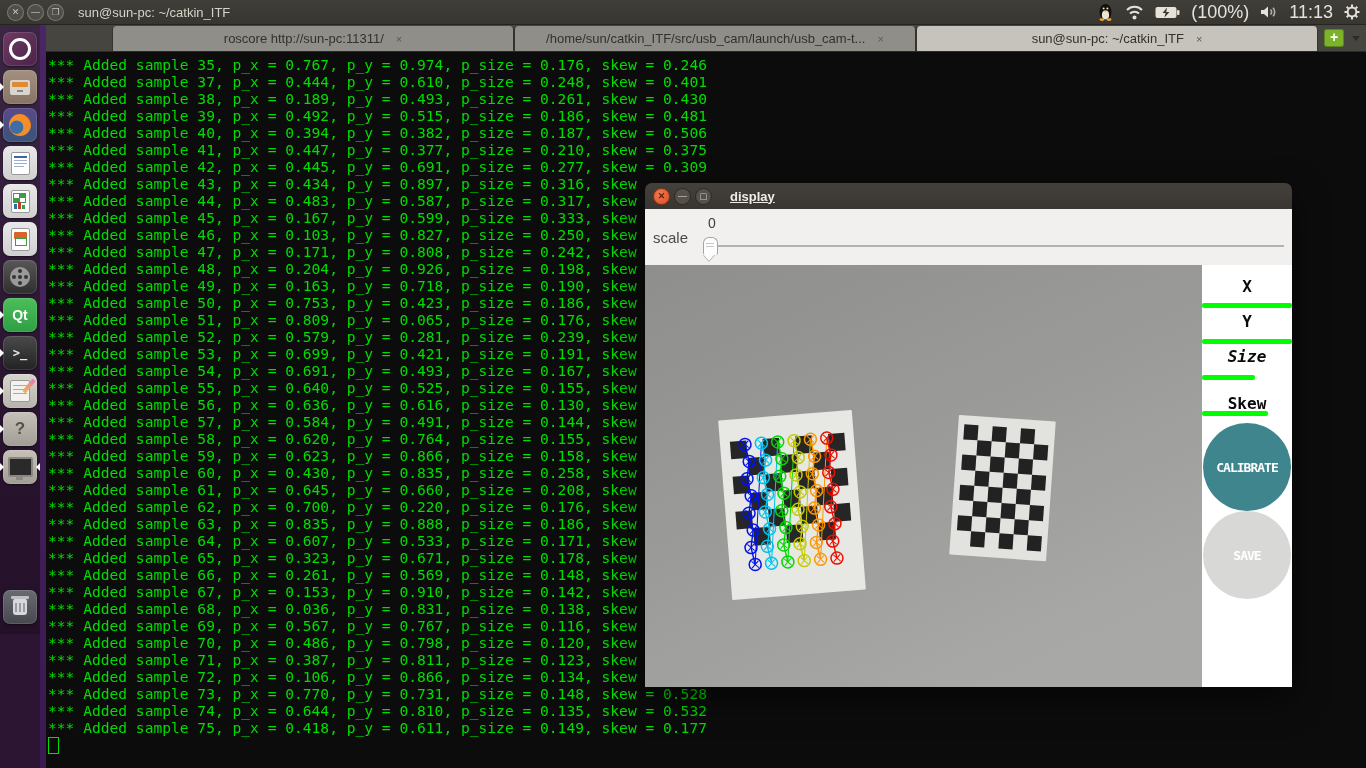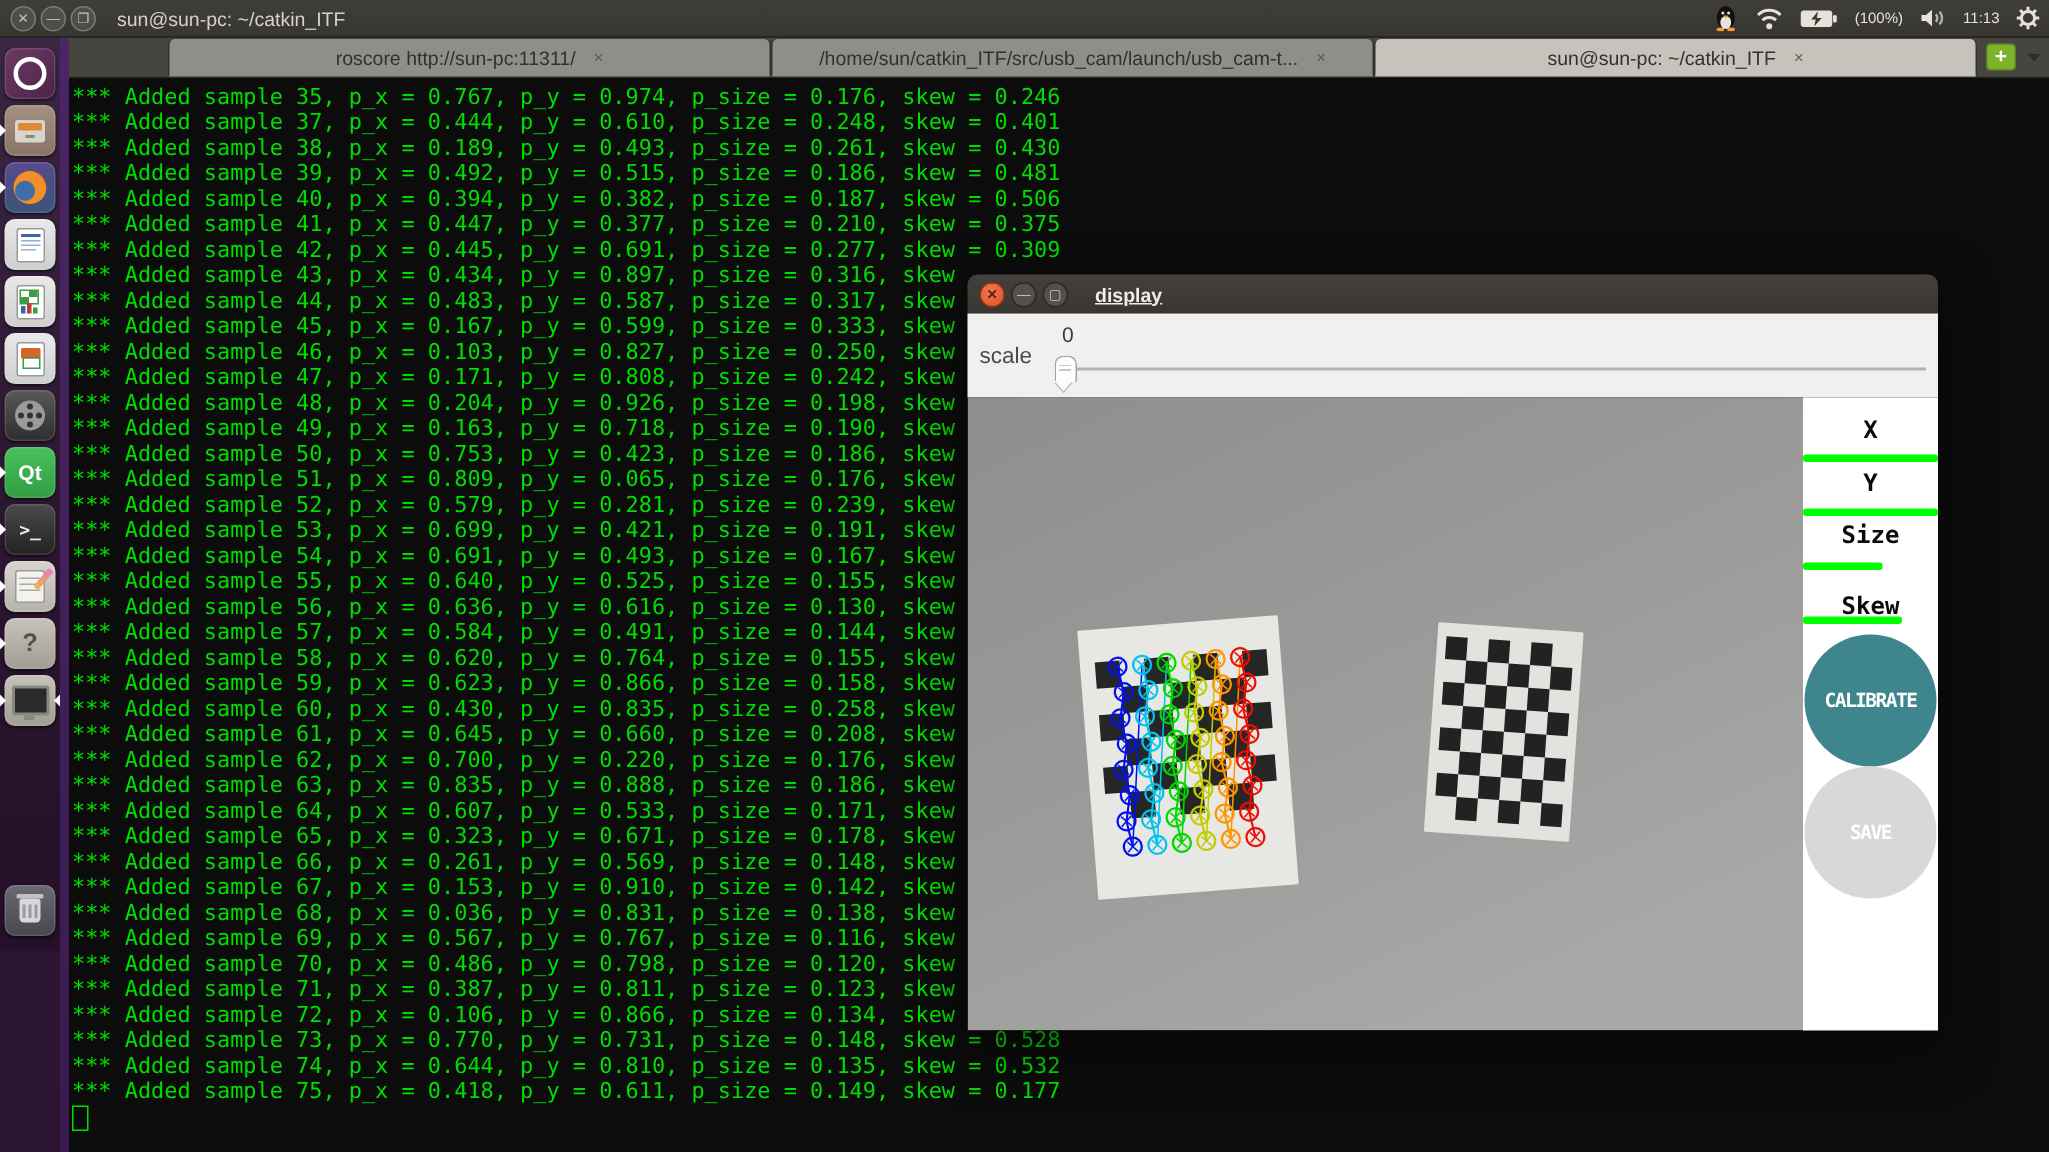--- a/index.html
+++ b/index.html
@@ -12,21 +12,21 @@
   .top-panel{position:absolute;left:0;top:0;width:1366px;height:24px;
     background:linear-gradient(#403e39,#383631);border-bottom:1px solid #26241f;z-index:60;
     display:flex;align-items:center;color:#dcd8d0;font-size:13px;}
   .win-controls{display:flex;gap:3px;margin-left:7px;}
   .wc{width:15px;height:15px;border-radius:50%;background:rgba(255,255,255,.10);
     border:1px solid rgba(210,205,195,.35);color:#c9c4bb;font-size:9px;line-height:14px;
     text-align:center;}
   .panel-title{margin-left:14px;color:#d6d2c8;}
   .tray{position:absolute;right:6px;top:0;height:24px;display:flex;align-items:center;gap:11px;}
   .tray svg{display:block}
-  .tray-text{color:#e6e2da;font-size:10px;}
+  .tray-text{color:#e6e2da;font-size:18px;}
   
   .launcher{position:absolute;left:0;top:25px;width:40px;height:609px;
     background:linear-gradient(#3a2744,#2a1530 60%,#241028);z-index:55;}
   .l-item{position:absolute;left:3px;width:34px;height:34px;border-radius:7px;
     box-shadow:0 1px 2px rgba(0,0,0,.5), inset 0 0 0 1px rgba(255,255,255,.12);}
   .l-item .glyph{position:absolute;inset:0;display:flex;align-items:center;justify-content:center;
     color:#fff;font-weight:bold;}
   .arrow-l{position:absolute;left:-3px;top:13px;width:0;height:0;border-left:4px solid #fff;
     border-top:4px solid transparent;border-bottom:4px solid transparent;}
   .arrow-r{position:absolute;right:-3px;top:13px;width:0;height:0;border-right:4px solid #fff;
@@ -513,21 +513,21 @@
             <rect x="20.2" y="115.39999999999999" width="14.2" height="15.2" fill="#222222"></rect>
             <rect x="48.599999999999994" y="115.39999999999999" width="14.2" height="15.2" fill="#222222"></rect>
             <rect x="77" y="115.39999999999999" width="14.2" height="15.2" fill="#222222"></rect>
           </g>
         </svg></div>
     <div class="sidepanel" id="sidepanel">
         <div class="sp-label" style="top: 12px;">X</div>
         <div class="sp-bar" style="top: 38px; width: 100%; background: rgb(0, 255, 0);"></div>
         <div class="sp-label" style="top: 47px;">Y</div>
         <div class="sp-bar" style="top: 74px; width: 100%; background: rgb(0, 255, 0);"></div>
-        <div class="sp-label" style="top: 82px;">Size</div>
+        <div class="sp-label" style="top: 82px; font-style: italic;">Size</div>
         <div class="sp-bar" style="top: 110px; width: 59%; background: rgb(0, 255, 0);"></div>
         <div class="sp-label" style="top: 117px; margin-top: 12px;">Skew</div>
         <div class="sp-bar" style="top: 146px; width: 73%; background: rgb(0, 255, 0);"></div>
         <div class="sp-btn" style="top: 158px; background: rgb(62, 133, 141);">CALIBRATE</div>
         <div class="sp-btn" style="top: 246px; background: rgb(216, 216, 214);">SAVE</div>
       </div>
   </div>
 </div>
 
 </body></html>

